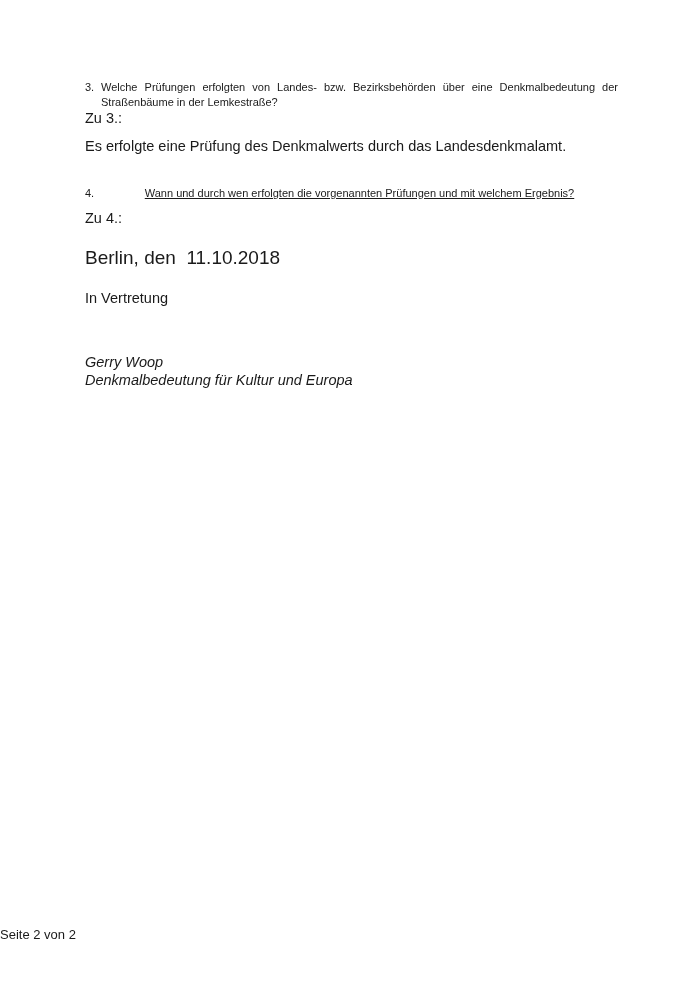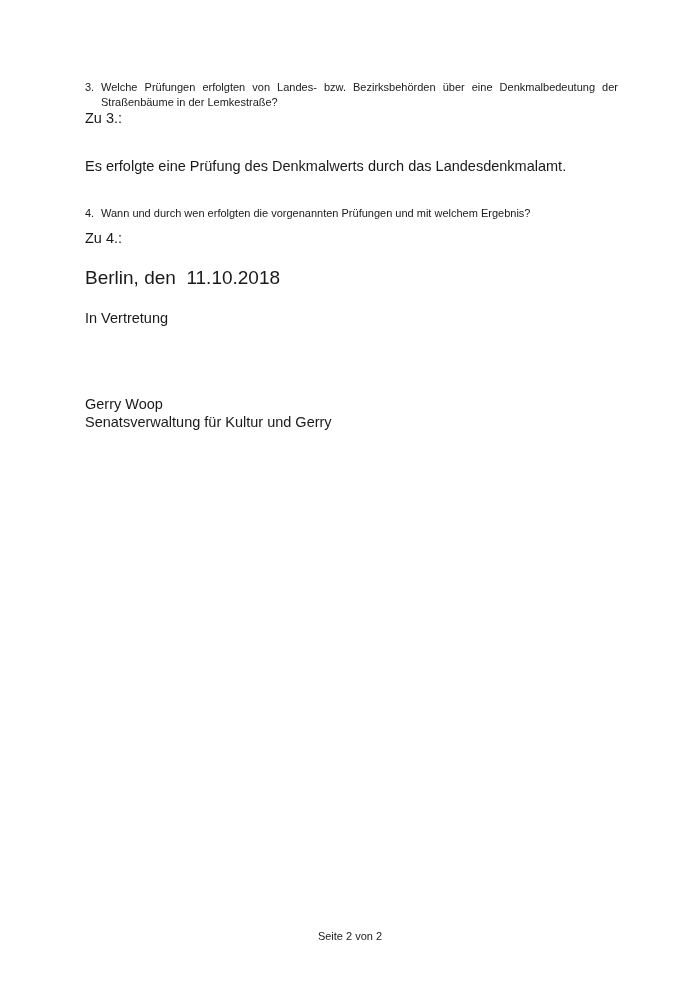--- a/index.html
+++ b/index.html
@@ -28,58 +28,59 @@
     line-height: 1.32;
     color: #1a1a1a;
   }
   .q-num {
     flex: 0 0 16px;
   }
   .q-text {
     flex: 1;
     text-align: justify;
   }
-  .q-text.no-justify { text-align: left; }
+  .q-text.no-justify { text-align: center; text-decoration: underline; }
   
   .answer-label {
     font-size: 14.5px;
     line-height: 1.25;
   }
   .answer-text {
     font-size: 14.5px;
     line-height: 1.3;
-    margin-top: 30px;
+    margin-top: 10px;
   }
   .answer-text.justified {
     text-align: justify;
   }
   .q3 { margin-top: 0; }
   .q4 { margin-top: 30px; }
   .zu4 { margin-top: 8px; }
   .dateline {
     font-size: 19px;
     margin-top: 20px;
     white-space: pre-wrap;
   }
   .representation {
     font-size: 14.5px;
     margin-top: 21px;
   }
   .signature-block {
-    margin-top: 69px;
+    margin-top: 47px;
     font-size: 14.5px;
     line-height: 1.25;
+    font-style: italic;
   }
   .footer {
     position: absolute;
     bottom: 48px;
     left: 0;
     width: 100%;
-    text-align: center;
-    font-size: 11px;
+    text-align: left;
+    font-size: 13px;
     color: #1a1a1a;
   }
 </style>
 </head>
 <body>
 
 <div class="page">
   <div class="content">
 
     <div class="question q3">
@@ -96,19 +97,19 @@
     </div>
 
     <p class="answer-label zu4">Zu 4.:</p>
 
     <p class="dateline">Berlin, den  11.10.2018</p>
 
     <p class="representation">In Vertretung</p>
 
     <div class="signature-block">
       <div>Gerry Woop</div>
-      <div>Senatsverwaltung für Kultur und Gerry</div>
+      <div>Denkmalbedeutung für Kultur und Europa</div>
     </div>
 
   </div>
 
   <div class="footer">Seite 2 von 2</div>
 </div>
 
 </body></html>

